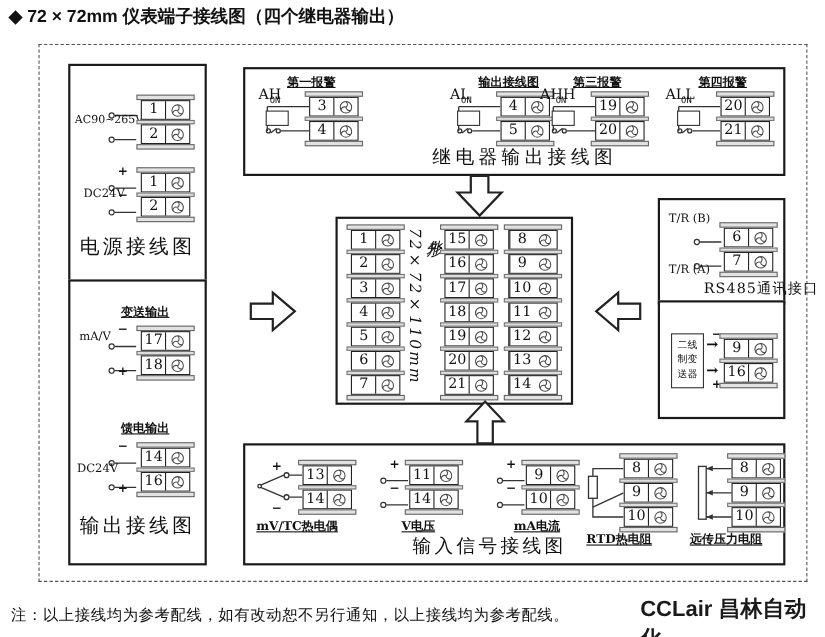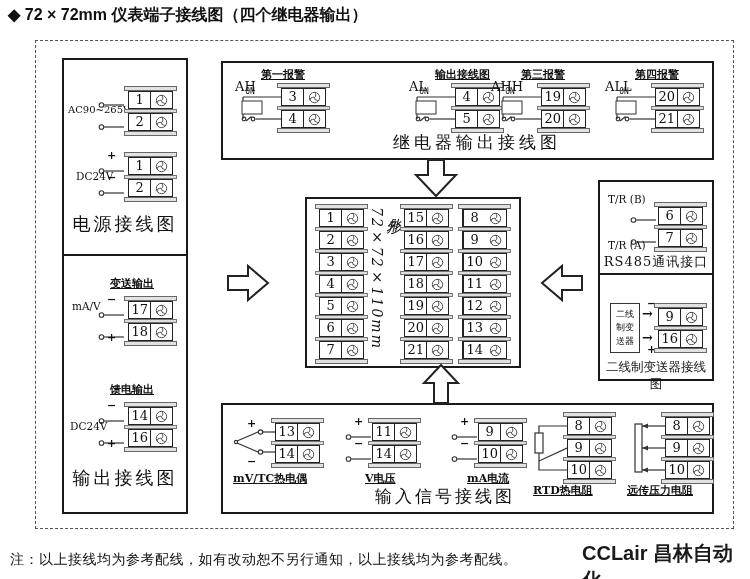--- a/index.html
+++ b/index.html
@@ -4,21 +4,21 @@
 <style>
   html,body{margin:0;padding:0;}
   body{width:750px;height:579px;position:relative;background:#fff;color:#111;
        font-family:"DejaVu Serif",serif;overflow:hidden;}
   .abs{position:absolute;}
   .page-title{font-family:"Liberation Sans",sans-serif;font-weight:bold;font-size:16px;}
   .dashed-frame{border:1.6px dashed #555;}
   .box{position:absolute;border:2px solid #1a1a1a;background:#fff;}
   .caption{font-family:"DejaVu Serif",serif;color:#111;text-align:center;}
   .cap-lg{font-size:18px;letter-spacing:3px;}
-  .cap-md{font-size:13px;letter-spacing:1px;}
+  .cap-md{font-size:13px;letter-spacing:1px;padding-left:36px;}
   .lbl{font-size:10.5px;white-space:nowrap;}
   .lbl-b{font-size:11px;font-weight:bold;white-space:nowrap;text-decoration:underline;}
   
   .tblock{position:absolute;display:flex;flex-direction:column;width:45px;}
   .cap{height:3px;background:#e2e2e2;border:1px solid #666;margin:0 -4px;}
   .cap.mid{height:2px;background:#ddd;border:1px solid #777;}
   .trow{display:flex;background:#fff;border:1px solid #222;}
   .tnum{width:22px;height:16px;line-height:16px;text-align:center;font-size:13px;
         border-right:1px solid #222;font-family:"DejaVu Serif",serif;}
   .tscrew{width:21px;height:16px;display:flex;align-items:center;justify-content:center;}
@@ -823,21 +823,20 @@
               <circle cx="7" cy="7" r="5.6"></circle>
               <path d="M7 7C9 5.6 9 3 7 1.4"></path>
               <path d="M7 7C9 5.6 9 3 7 1.4" transform="rotate(120 7 7)"></path>
               <path d="M7 7C9 5.6 9 3 7 1.4" transform="rotate(240 7 7)"></path>
             </g>
           </svg>
         </span>
       </div>
       <div class="cap"></div>
     </div>
-  <div class="abs caption" style="left:0;top:84px;width:100%;font-size:12.5px;">二线制变送器接线图</div>
 </div>
 
 <div class="box" style="left:221px;top:403px;width:489px;height:107px;">
 
   <div class="abs" style="left:8px;top:0;width:100px;height:100px;">
     <svg class="abs" style="left:2px;top:12px;" width="42" height="48" viewBox="0 0 42 48">
       <g fill="none" stroke="#333" stroke-width="1.2">
         <circle cx="3" cy="25" r="1.6"></circle>
         <path d="M4 24 L25 15"></path>
           <path d="M4 26 L25 35"></path>

